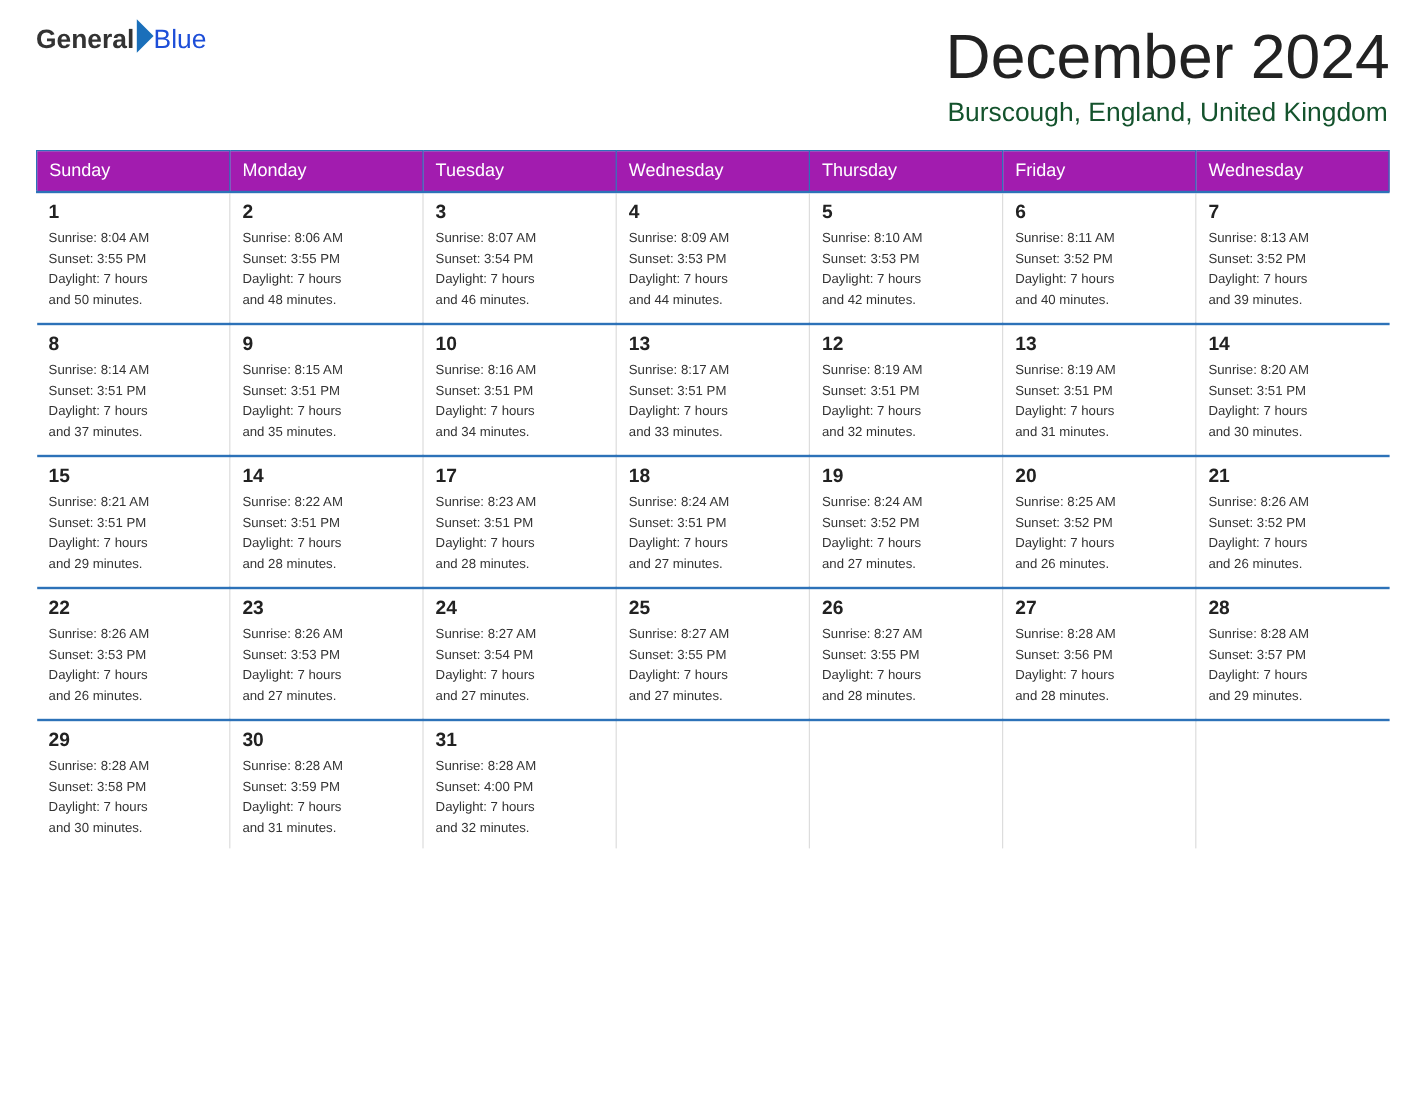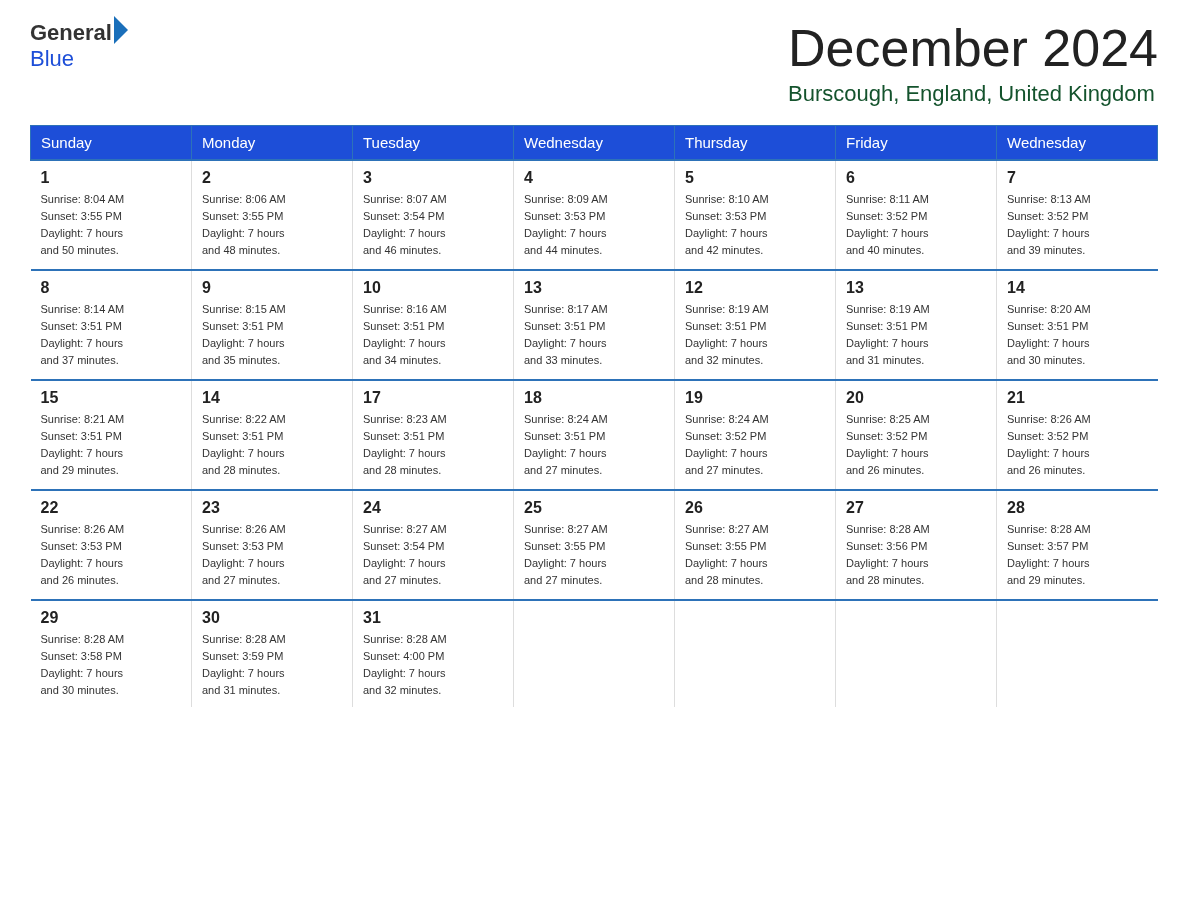--- a/index.html
+++ b/index.html
@@ -25,53 +25,53 @@
       width: 0;
       height: 0;
       border-left: 14px solid #1a6fba;
       border-top: 14px solid transparent;
       border-bottom: 14px solid transparent;
       margin-left: 2px;
       margin-top: -6px;
     }
     .logo-wrapper {
       display: flex;
-      flex-direction: column;
+      flex-direction: row;
     }
     .logo-row1 {
       display: flex;
       align-items: center;
     }
     .logo-row2 {
       font-size: 22px;
       font-weight: normal;
       color: #1d4ed8;
       margin-left: 0;
     }
     .title-area {
-      text-align: left;
+      text-align: center;
     }
     .month-title {
       font-size: 52px;
       font-weight: normal;
       color: #222;
       line-height: 1.1;
     }
     .location-title {
       font-size: 22px;
       color: #14532d;
       margin-top: 4px;
     }
     table {
       width: 100%;
       border-collapse: collapse;
       table-layout: fixed;
     }
     thead tr {
-      background-color: #1d4ed8;
+      background-color: #a21caf;
     }
     thead th {
       color: #fff;
       font-size: 15px;
       font-weight: normal;
       padding: 8px 10px;
       text-align: left;
       border: 1px solid #2d72b8;
     }
     tbody tr {

